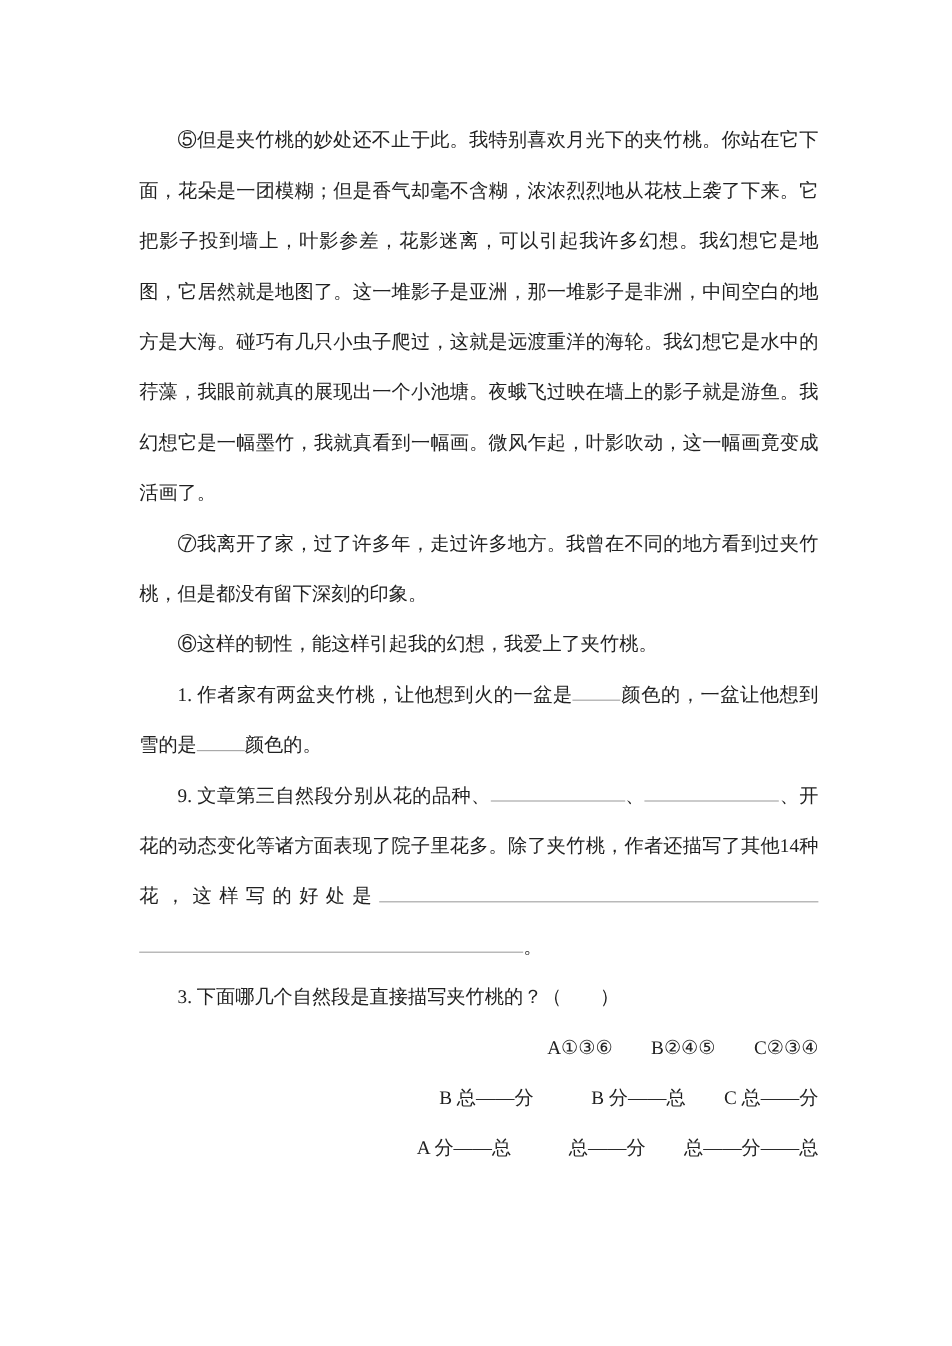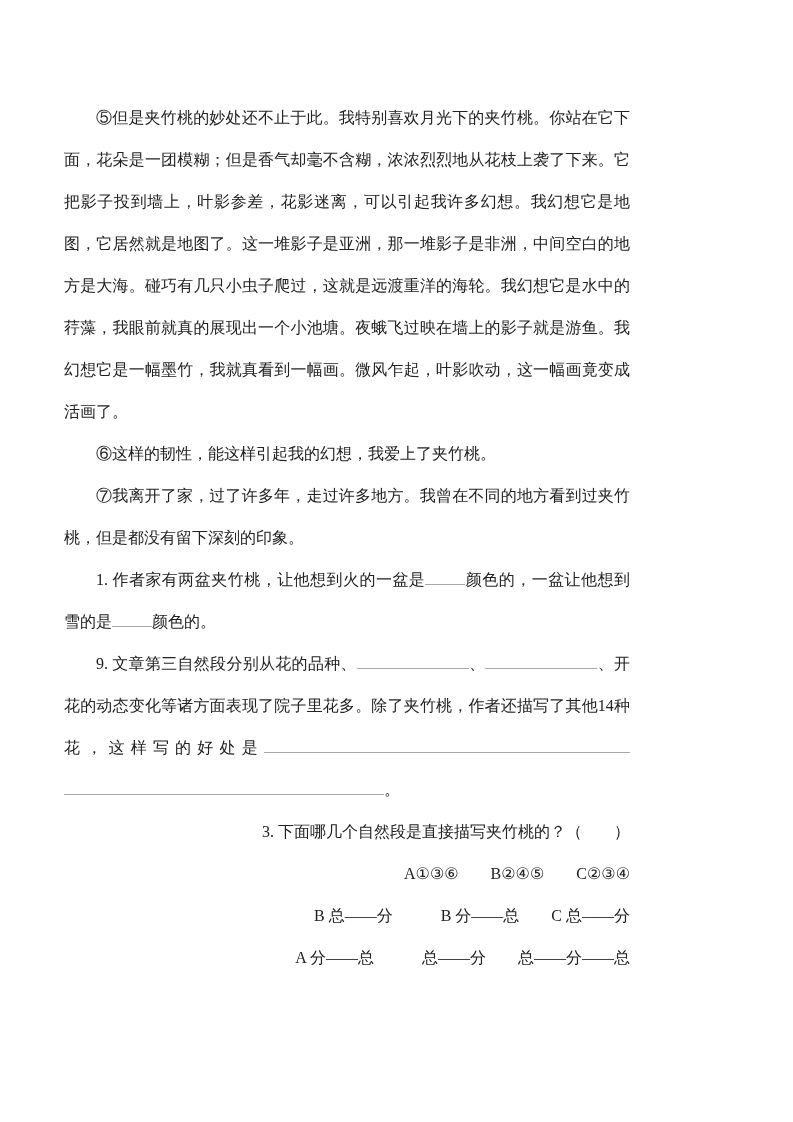--- a/index.html
+++ b/index.html
@@ -10,33 +10,33 @@
   body {
     width: 793px;
     height: 1122px;
     overflow: hidden;
     color: #212121;
     font-family: "Liberation Serif", "DejaVu Serif", serif;
     font-size: 16px;
   }
   .doc {
     width: 566px;
-    margin-left: 64px;
+    margin-left: 116px;
     padding-top: 97px;
   }
   .line {
     margin: 0;
     line-height: 42px;
     text-align: justify;
   }
   .indent {
     text-indent: 2em;
   }
   .left {
-    text-align: right;
+    text-align: left;
   }
   .opts {
     margin: 0;
     line-height: 42px;
     text-align: right;
     padding-left: 36px;
     white-space: pre-wrap;
   }
   .blank {
     display: inline-block;
@@ -49,22 +49,22 @@
   .b-l1 { width: 366px; }
   .b-l2 { width: 320px; }
 </style>
 </head>
 <body>
 
 <div class="doc">
 
   <div>
     <p class="line indent">⑤但是夹竹桃的妙处还不止于此。我特别喜欢月光下的夹竹桃。你站在它下面，花朵是一团模糊；但是香气却毫不含糊，浓浓烈烈地从花枝上袭了下来。它把影子投到墙上，叶影参差，花影迷离，可以引起我许多幻想。我幻想它是地图，它居然就是地图了。这一堆影子是亚洲，那一堆影子是非洲，中间空白的地方是大海。碰巧有几只小虫子爬过，这就是远渡重洋的海轮。我幻想它是水中的荇藻，我眼前就真的展现出一个小池塘。夜蛾飞过映在墙上的影子就是游鱼。我幻想它是一幅墨竹，我就真看到一幅画。微风乍起，叶影吹动，这一幅画竟变成活画了。</p>
+    <p class="line indent">⑦我离开了家，过了许多年，走过许多地方。我曾在不同的地方看到过夹竹桃，但是都没有留下深刻的印象。</p>
     <p class="line indent">⑥这样的韧性，能这样引起我的幻想，我爱上了夹竹桃。</p>
-    <p class="line indent">⑦我离开了家，过了许多年，走过许多地方。我曾在不同的地方看到过夹竹桃，但是都没有留下深刻的印象。</p>
   </div>
 
   <div>
 
     <p class="line indent"><span>1. 作者家有两盆夹竹桃，让他想到火的一盆是</span><span class="blank b-s"></span><span>颜色的，一盆让他想到雪的是</span><span class="blank b-s"></span><span>颜色的。</span></p>
 
     <p class="line indent"><span>9. 文章第三自然段分别从花的品种、</span><span class="blank b-m"></span><span>、</span><span class="blank b-m"></span><span>、</span><span>开花的动态变化等诸方面表现了院子里花多。除了夹竹桃，作者还描写了其他14种花，这样写的好处是</span><span class="blank b-l1"></span><span class="blank b-l2"></span><span>。</span></p>
 
     <p class="line indent left">3. 下面哪几个自然段是直接描写夹竹桃的？（　　）</p>
     <p class="opts">A①③⑥　　B②④⑤　　C②③④</p>

